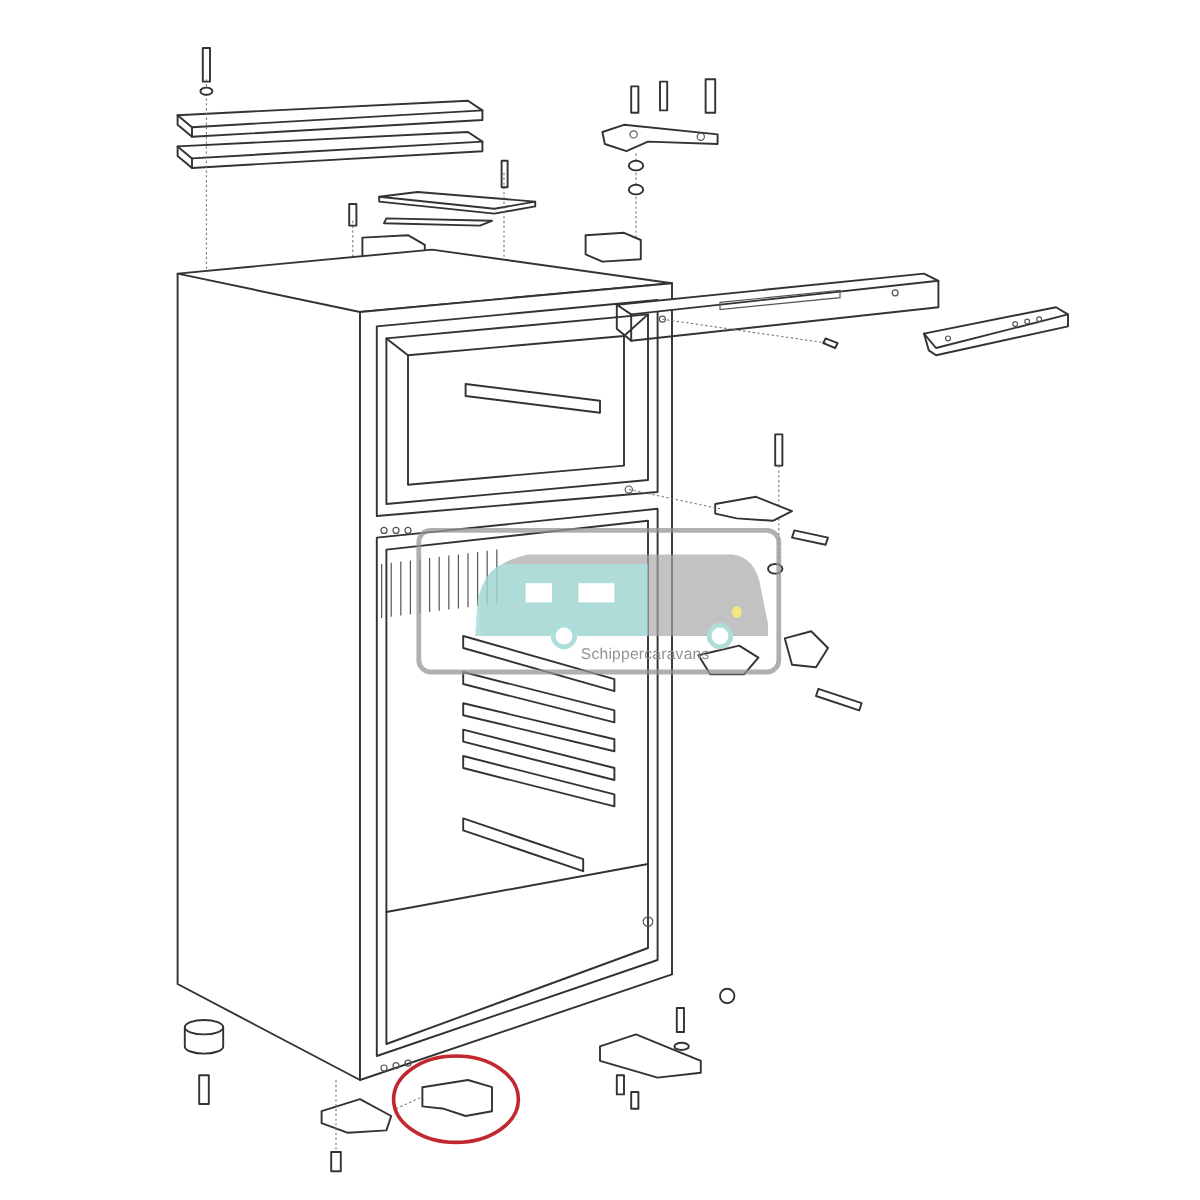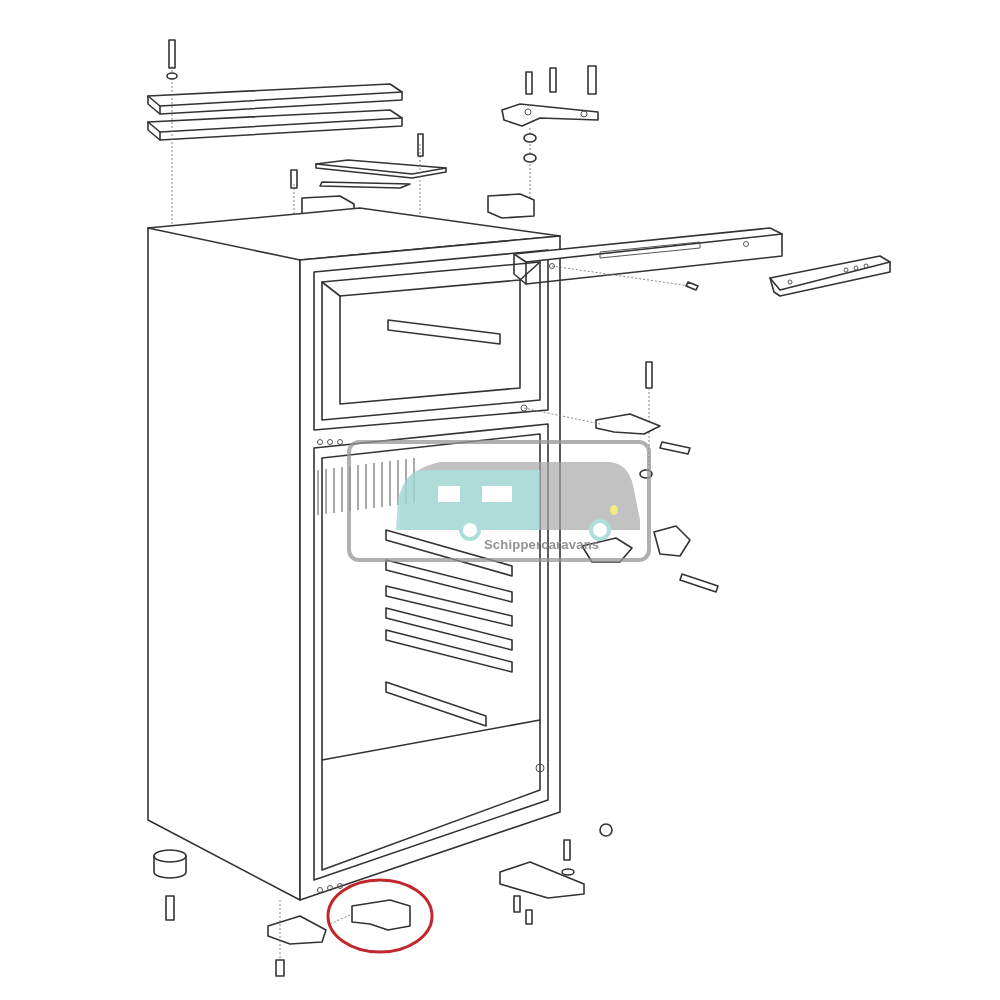--- a/index.html
+++ b/index.html
@@ -3,21 +3,21 @@
 <meta charset="utf-8">
 <style>
   html, body { margin:0; padding:0; background:#ffffff; }
   body { width:1000px; height:1000px; position:relative; overflow:hidden; font-family:"Liberation Sans", sans-serif; }
   #diagram { position:absolute; left:0; top:0; width:1000px; height:1000px; }
   .ln { fill:none; stroke:#333; stroke-width:1.6; stroke-linejoin:round; stroke-linecap:round; }
   .thin { fill:none; stroke:#555; stroke-width:1; }
   .fillw { fill:#fff; stroke:#333; stroke-width:1.6; stroke-linejoin:round; }
   .leader { stroke:#777; stroke-width:0.9; stroke-dasharray:2 2; fill:none; }
   #watermark { position:absolute; left:347px; top:440px; width:304px; height:122px; border:4px solid rgba(150,150,150,0.75); border-radius:12px; box-sizing:border-box; pointer-events:none; }
-  #watermark-text { position:absolute; left:484px; top:537px; font-size:13px; font-weight:bold; color:rgba(140,140,140,0.95); letter-spacing:0.2px; }
+  #watermark-text { position:absolute; left:484px; top:537px; font-size:13px; font-weight:normal; color:rgba(140,140,140,0.95); letter-spacing:0.2px; }
 </style>
 </head>
 <body>
 
 <svg id="diagram" viewBox="0 0 1000 1000" xmlns="http://www.w3.org/2000/svg">
 
   <g>
     <path class="fillw" d="M148 96 L390 84 L402 92 L160 106 Z"></path>
     <path class="ln" d="M148 96 L148 104 L160 114 L402 100 L402 92"></path>
     <path class="ln" d="M160 106 L160 114"></path>

